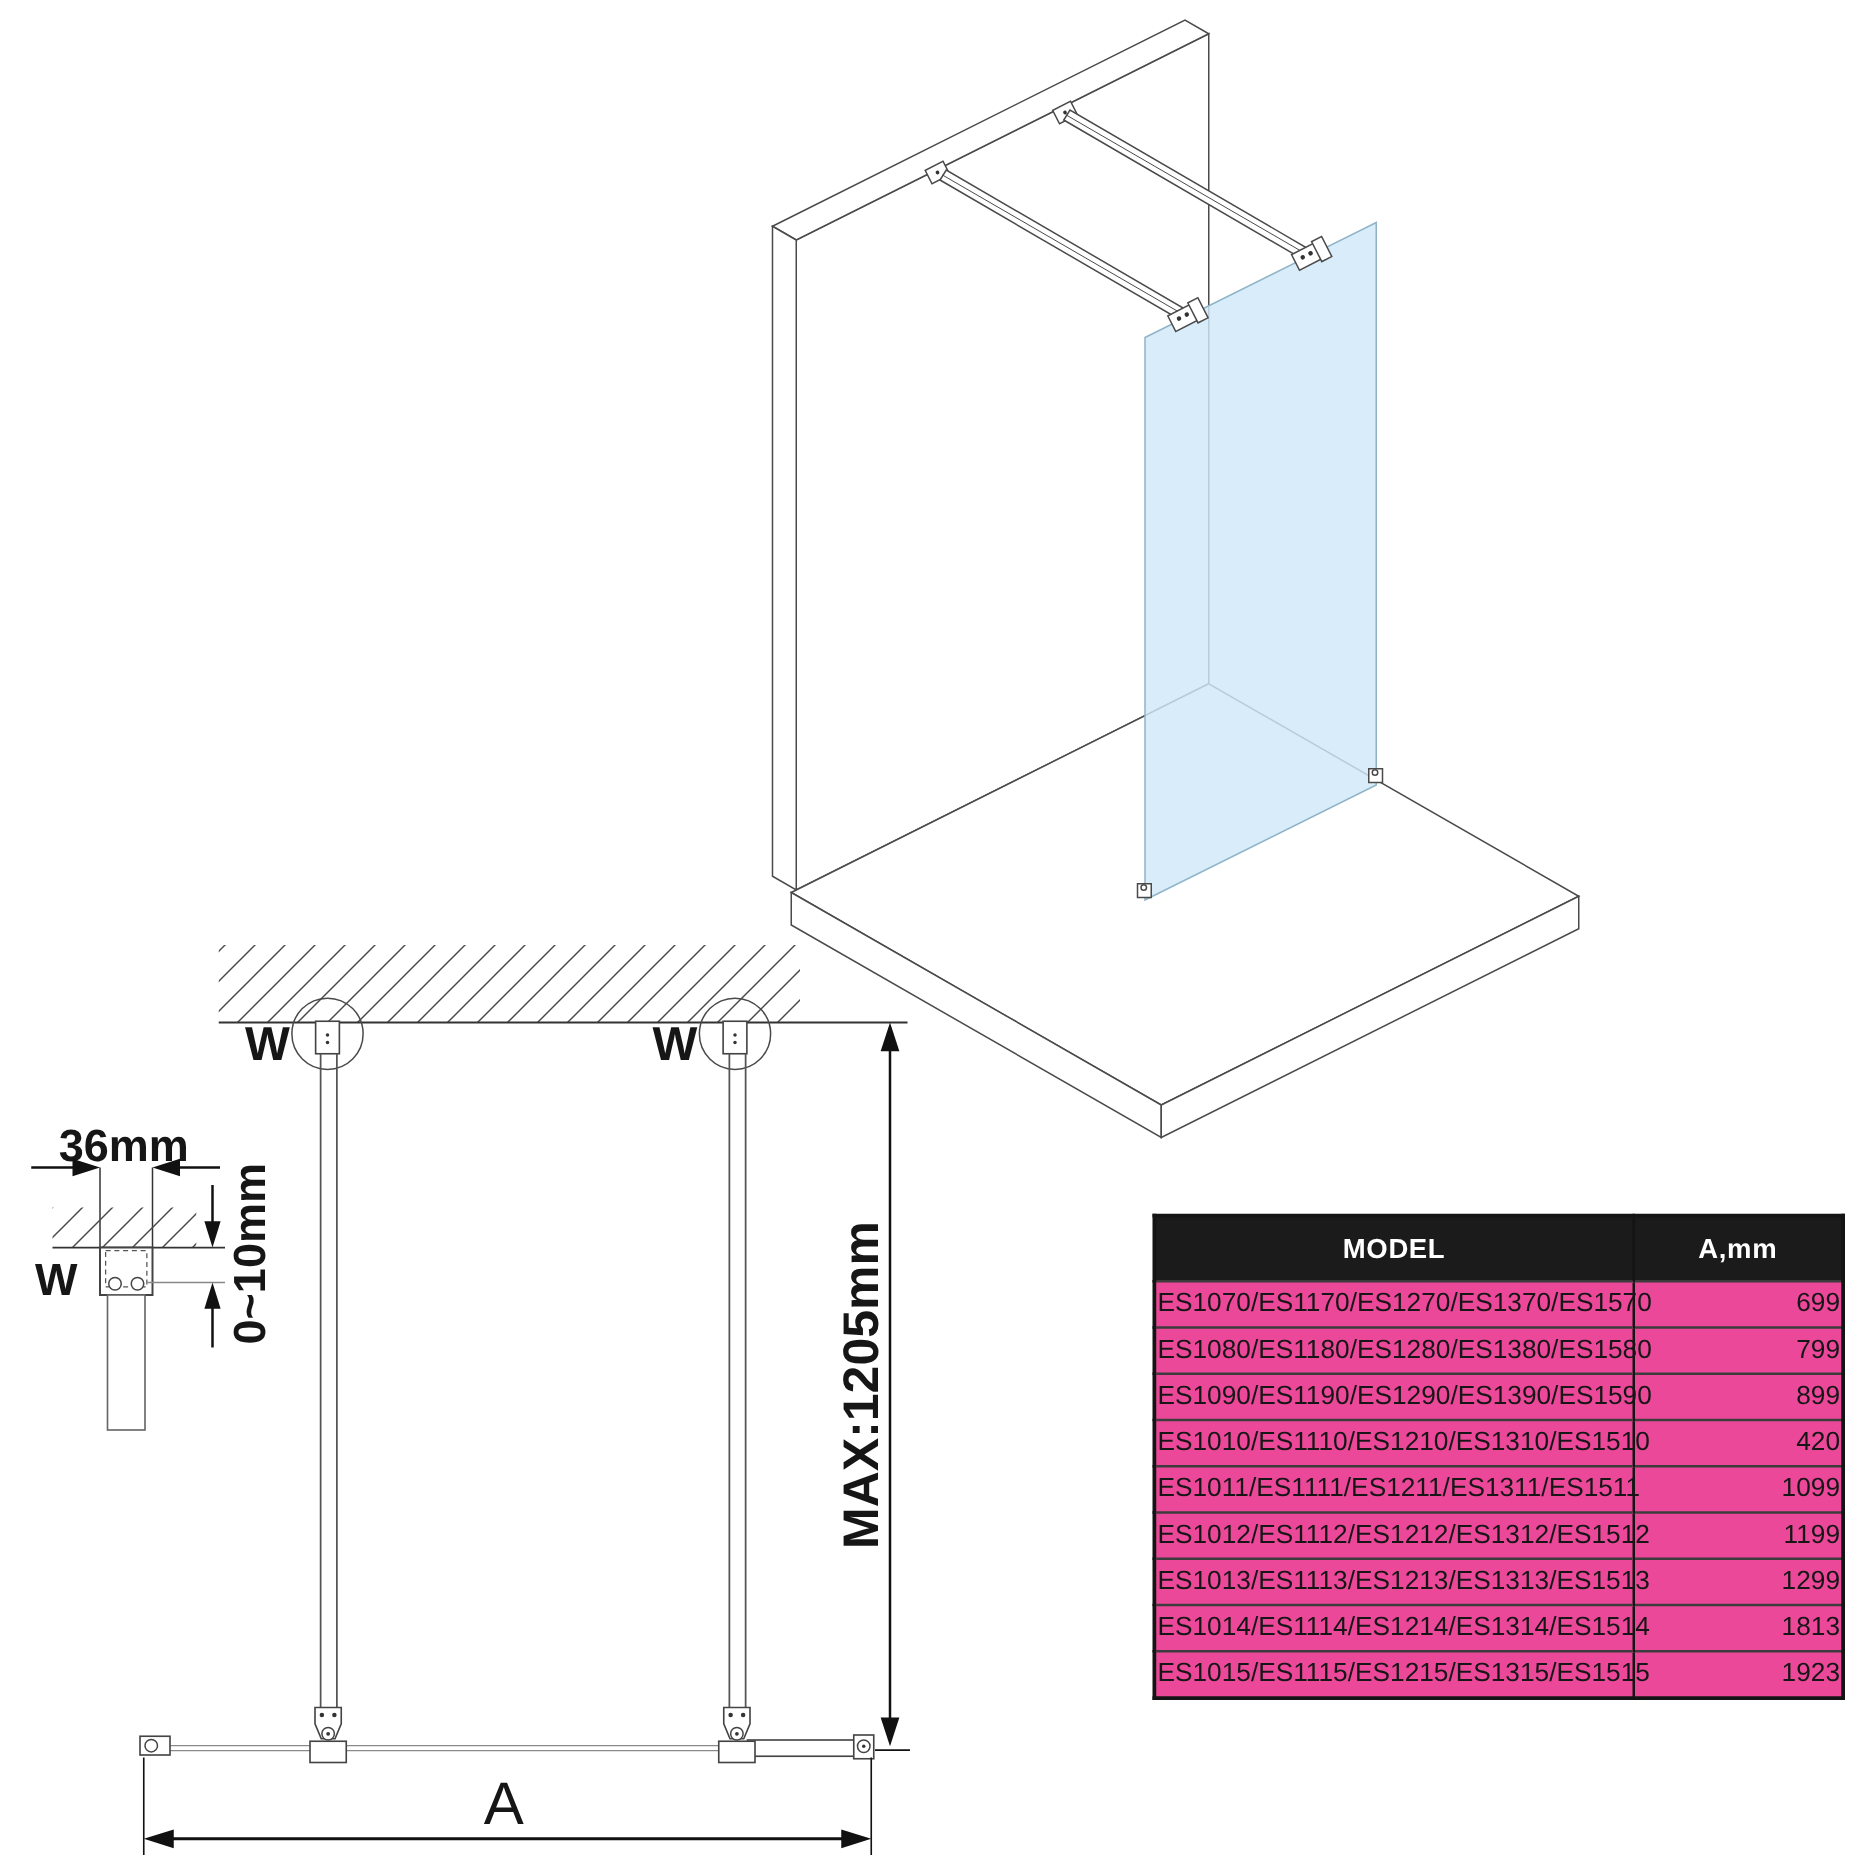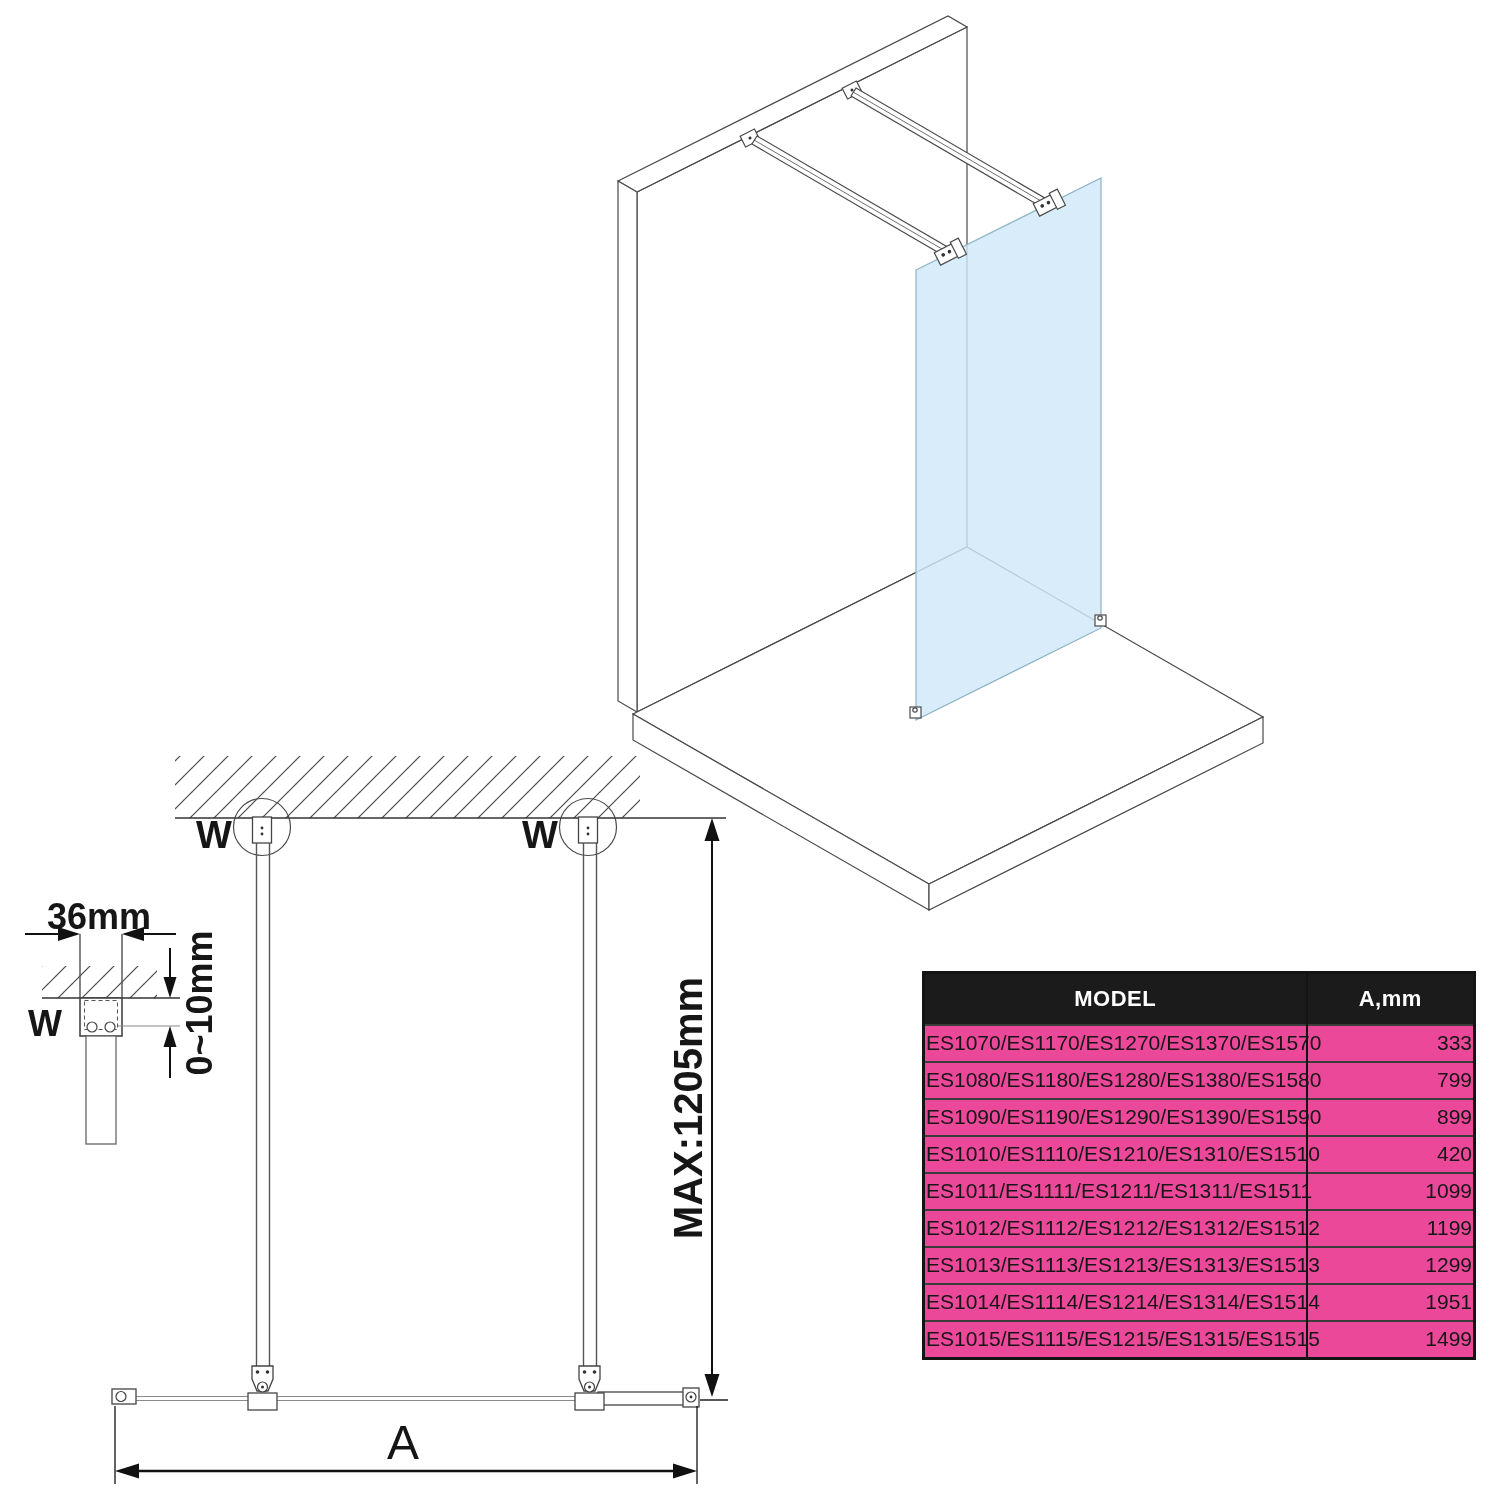--- a/index.html
+++ b/index.html
@@ -215,21 +215,21 @@
       </colgroup>
   <thead>
     <tr>
       <th>MODEL</th>
       <th>A,mm</th>
     </tr>
   </thead>
   <tbody>
         <tr>
           <td>ES1070/ES1170/ES1270/ES1370/ES1570</td>
-          <td>333</td>
+          <td>699</td>
         </tr>
         <tr>
           <td>ES1080/ES1180/ES1280/ES1380/ES1580</td>
           <td>799</td>
         </tr>
         <tr>
           <td>ES1090/ES1190/ES1290/ES1390/ES1590</td>
           <td>899</td>
         </tr>
         <tr>
@@ -243,22 +243,22 @@
         <tr>
           <td>ES1012/ES1112/ES1212/ES1312/ES1512</td>
           <td>1199</td>
         </tr>
         <tr>
           <td>ES1013/ES1113/ES1213/ES1313/ES1513</td>
           <td>1299</td>
         </tr>
         <tr>
           <td>ES1014/ES1114/ES1214/ES1314/ES1514</td>
-          <td>1951</td>
+          <td>1813</td>
         </tr>
         <tr>
           <td>ES1015/ES1115/ES1215/ES1315/ES1515</td>
-          <td>1499</td>
+          <td>1923</td>
         </tr>
       </tbody>
 </table>
 
 </div>
 
 </body></html>

